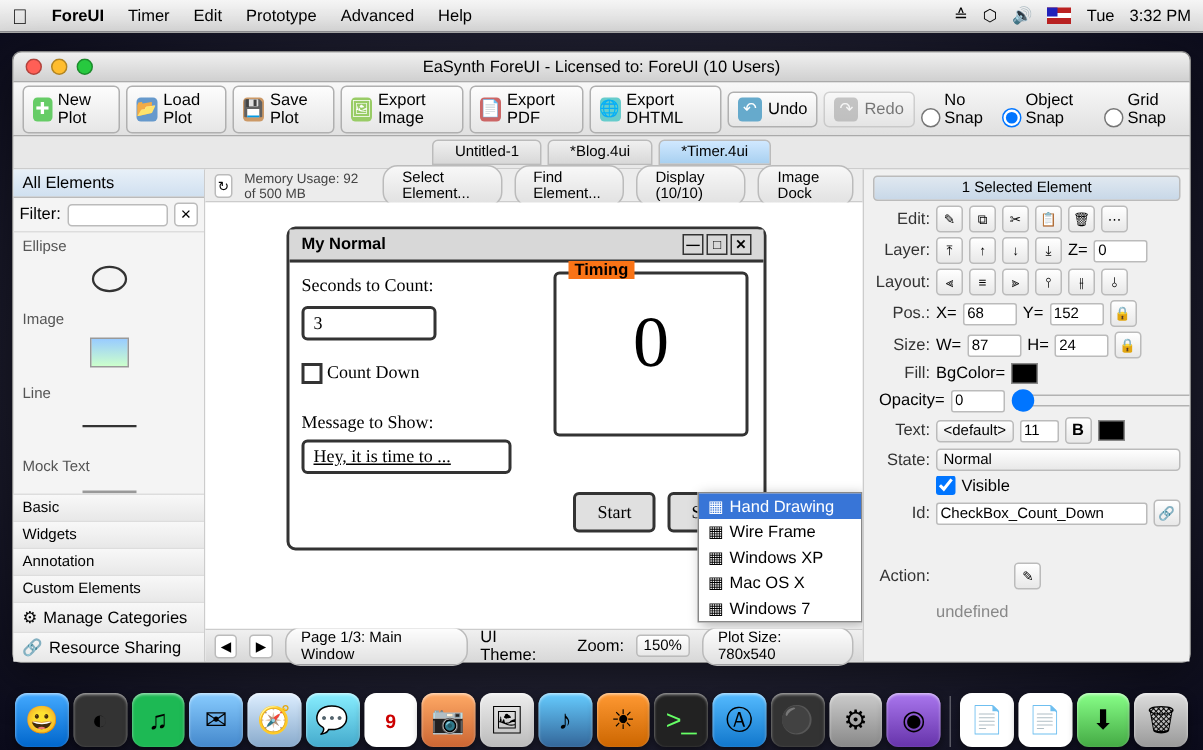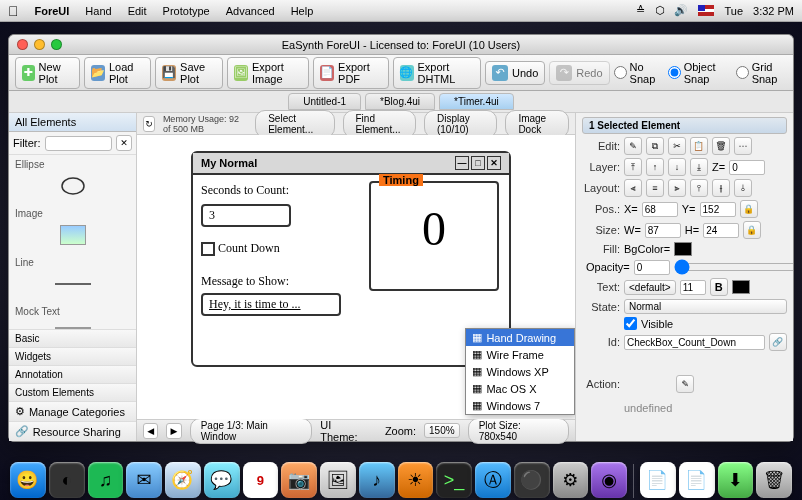--- a/index.html
+++ b/index.html
@@ -12,21 +12,21 @@
 .menubar .right span{font-size:11px;}
 .window{position:absolute;left:8px;top:34px;right:8px;bottom:58px;background:#ececec;border:1px solid #888;border-radius:6px;box-shadow:0 8px 30px rgba(0,0,0,.5);display:flex;flex-direction:column;}
 .titlebar{height:20px;background:linear-gradient(#f0f0f0,#d0d0d0);border-radius:6px 6px 0 0;display:flex;align-items:center;justify-content:center;border-bottom:1px solid #aaa;position:relative;}
 .traffic{position:absolute;left:8px;top:4px;display:flex;gap:6px;}
 .traffic span{width:11px;height:11px;border-radius:50%;border:1px solid rgba(0,0,0,.3);}
 .tr-r{background:#ff5f56;}.tr-y{background:#ffbd2e;}.tr-g{background:#27c93f;}
 .toolbar{height:36px;background:linear-gradient(#f8f8f8,#e0e0e0);border-bottom:1px solid #aaa;display:flex;align-items:center;padding:0 6px;gap:4px;}
 .tbtn{display:flex;align-items:center;gap:4px;background:linear-gradient(#fdfdfd,#e6e6e6);border:1px solid #b0b0b0;border-radius:4px;padding:3px 6px;font-size:10px;}
 .tbtn .ic{width:16px;height:16px;border-radius:3px;display:flex;align-items:center;justify-content:center;font-size:11px;color:#fff;}
 .snap{display:flex;gap:8px;align-items:center;margin-left:auto;}
-.snap label{display:flex;align-items:center;gap:3px;font-size:10px;}
+.snap label{display:flex;align-items:flex-end;gap:3px;font-size:10px;}
 .snap input{margin:0;}
 .tabs{height:22px;display:flex;align-items:center;justify-content:center;gap:4px;background:#e8e8e8;border-bottom:1px solid #ccc;}
 .tab{padding:2px 14px;background:linear-gradient(#f0f0f0,#d8d8d8);border:1px solid #bbb;border-radius:4px 4px 0 0;font-size:10px;}
 .tab.active{background:linear-gradient(#d0e8ff,#a8d0f0);}
 .body{flex:1;display:flex;min-height:0;}
 .sidebar{width:128px;background:#f4f4f4;border-right:1px solid #ccc;display:flex;flex-direction:column;}
 .allel{background:linear-gradient(#e8f0f8,#d0e0f0);padding:3px 6px;border-bottom:1px solid #bbb;font-size:11px;}
 .filter{display:flex;align-items:center;gap:4px;padding:3px 4px;border-bottom:1px solid #ddd;}
 .filter input{flex:1;width:60px;border:1px solid #bbb;border-radius:3px;padding:1px 3px;font-size:10px;}
 .sbtn{width:16px;height:16px;border:1px solid #bbb;border-radius:3px;background:#fff;font-size:9px;text-align:center;line-height:14px;}
@@ -52,42 +52,42 @@
 .mgrp{position:absolute;right:10px;top:6px;width:130px;height:110px;border:2px solid #333;border-radius:4px;}
 .mgrp .gt{position:absolute;top:-9px;left:8px;background:#f97316;padding:0 4px;font-size:11px;font-weight:bold;}
 .mgrp .big{font-size:48px;text-align:center;margin-top:18px;font-family:"Comic Sans MS",cursive;}
 .mbtn2{border:2px solid #333;border-radius:4px;padding:4px 14px;background:#e0e0e0;font-family:"Comic Sans MS",cursive;font-size:12px;}
 .themepop{position:absolute;left:328px;bottom:4px;background:#fff;border:1px solid #888;box-shadow:2px 2px 8px rgba(0,0,0,.3);width:110px;}
 .themepop div{padding:2px 6px;display:flex;align-items:center;gap:4px;font-size:10px;}
 .themepop div.sel{background:#3875d7;color:#fff;}
 .mbot{height:22px;background:linear-gradient(#f0f0f0,#d8d8d8);border-top:1px solid #ccc;display:flex;align-items:center;gap:8px;padding:0 6px;}
 .mbot .pill{background:linear-gradient(#fdfdfd,#e0e0e0);border:1px solid #bbb;border-radius:10px;padding:1px 10px;font-size:10px;}
 .inspector{width:218px;background:#f0f0f0;border-left:1px solid #ccc;display:flex;flex-direction:column;padding:4px 6px;gap:3px;overflow:hidden;}
-.ihdr{background:linear-gradient(#e0e8f0,#c8d8e8);border:1px solid #bbb;border-radius:3px;padding:2px 6px;font-size:10px;font-weight:bold;}
+.ihdr{background:linear-gradient(#e0e8f0,#c8d8e8);border:1px solid #bbb;border-radius:3px;padding:2px 6px;text-align:center;font-size:10px;}
 .irow{display:flex;align-items:center;gap:4px;font-size:10px;}
 .irow .k{width:38px;text-align:right;color:#333;}
 .irow input[type=text]{width:36px;border:1px solid #bbb;border-radius:2px;padding:1px 2px;font-size:10px;}
 .ibtn{width:18px;height:18px;border:1px solid #bbb;border-radius:3px;background:linear-gradient(#fff,#e8e8e8);font-size:9px;text-align:center;line-height:16px;}
 .iselect{border:1px solid #bbb;border-radius:3px;background:linear-gradient(#fff,#e8e8e8);padding:1px 4px;font-size:10px;}
 .swatch{width:18px;height:14px;border:1px solid #888;}
 .dock{position:absolute;left:0;right:0;bottom:2px;height:50px;display:flex;align-items:flex-end;justify-content:center;gap:3px;padding:0 10px;}
 .dock .di{width:36px;height:36px;border-radius:8px;background:linear-gradient(#ddd,#aaa);box-shadow:0 2px 6px rgba(0,0,0,.5),inset 0 1px 2px rgba(255,255,255,.6);display:flex;align-items:center;justify-content:center;font-size:18px;}
 .dock .sep{width:1px;height:34px;background:rgba(255,255,255,.3);margin:0 3px;}
 .flag{display:inline-block;width:16px;height:11px;background:linear-gradient(#b22,#b22 33%,#fff 33%,#fff 66%,#b22 66%);position:relative;}
 .flag::before{content:"";position:absolute;left:0;top:0;width:7px;height:6px;background:#22b;}
 .link{color:#888;margin-top:48px;}
 svg{display:block;}
 </style>
 </head>
 <body>
 
 <div class="menubar">
   <span class="apple"></span>
   <span class="app">ForeUI</span>
-  <span>Hand</span>
+  <span>Timer</span>
   <span>Edit</span>
   <span>Prototype</span>
   <span>Advanced</span>
   <span>Help</span>
   <span class="spacer"></span>
   <div class="right">
     <span>≙</span>
     <span>⬡</span>
     <span>🔊</span>
     <span class="flag"></span>
@@ -241,20 +241,24 @@
           <div class="mbody">
             <div class="mlbl">Seconds to Count:</div>
             <div class="mfield" style="width:90px;margin-top:6px">3</div>
             <div style="margin-top:14px"><span class="mcb"></span> <span class="mlbl">Count Down</span></div>
             <div class="mgrp">
               <span class="gt">Timing</span>
               <div class="big">0</div>
             </div>
             <div class="mlbl" style="margin-top:18px">Message to Show:</div>
             <div class="mfield" style="width:140px;margin-top:4px;text-decoration:underline">Hey, it is time to ...</div>
+            <div style="position:absolute;right:10px;bottom:10px;display:flex;gap:8px">
+              <span class="mbtn2">Start</span>
+              <span class="mbtn2">Stop</span>
+            </div>
           </div>
         </div>
         <div class="themepop">
           <div class="sel">
               <span>▦</span>
               <span>Hand Drawing</span>
             </div>
           <div>
               <span>▦</span>
               <span>Wire Frame</span>

